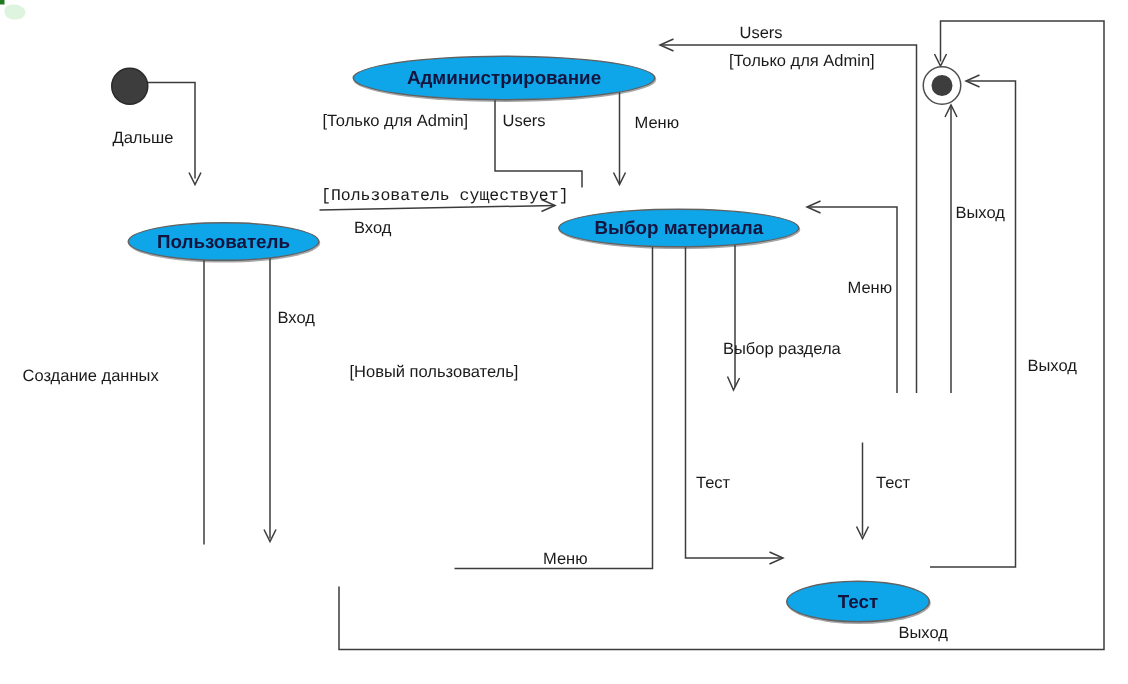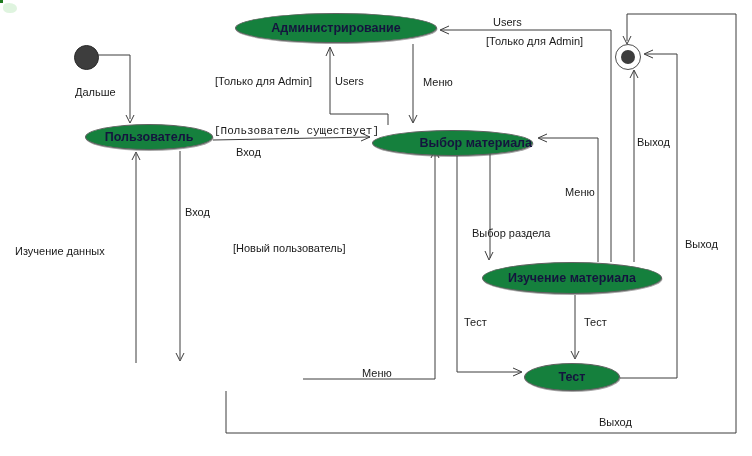--- a/index.html
+++ b/index.html
@@ -8,28 +8,29 @@
     width: 752px;
     height: 456px;
     background: #ffffff;
     font-family: "Liberation Sans", sans-serif;
     overflow: hidden;
   }
   .edges-svg { position: absolute; left: 0; top: 0; }
   .edge-line { stroke: #3c3c3c; stroke-width: 1; fill: none; }
   .state {
     position: absolute;
-    background: #15803d;
+    background: #0ea5e9;
     border: 1.5px solid #616161;
     border-radius: 50%;
     display: flex;
     align-items: center;
     justify-content: center;
     box-sizing: border-box;
     box-shadow: 0.5px 1px 0 rgba(60,60,60,0.45);
+    margin-top: 24px;
   }
   .state span {
     font-size: 12.5px;
     font-weight: bold;
     color: #14143e;
     white-space: nowrap;
   }
   .elabel {
     position: absolute;
     font-size: 11px;
@@ -132,46 +133,43 @@
   <div class="end-node">
     <div class="end-dot"></div>
   </div>
 
   <div class="state" style="left:235px; top:13px; width:202px; height:30px;">
     <span>Администрирование</span>
   </div>
   <div class="state" style="left:85px; top:124px; width:128px; height:26px;">
     <span>Пользователь</span>
   </div>
-  <div class="state" style="left:372px; top:130px; width:161px; height:26px;justify-content:flex-end;">
+  <div class="state" style="left:372px; top:115px; width:161px; height:26px;">
     <span>Выбор материала</span>
-  </div>
-  <div class="state" style="left:482px; top:262px; width:180px; height:32px;">
-    <span>Изучение материала</span>
   </div>
   <div class="state" style="left:524px; top:363px; width:96px; height:28px;">
     <span>Тест</span>
   </div>
 
   <div class="elabel" style="left:75px; top:86px;text-align:center;">Дальше</div>
   <div class="elabel" style="left:214px; top:125px;font-family:Liberation Mono, monospace;">[Пользователь существует]</div>
   <div class="elabel" style="left:236px; top:146px;">Вход</div>
   <div class="elabel" style="left:215px; top:75px;">[Только для Admin]</div>
   <div class="elabel" style="left:335px; top:75px;">Users</div>
   <div class="elabel" style="left:423px; top:76px;">Меню</div>
   <div class="elabel" style="left:493px; top:16px;">Users</div>
   <div class="elabel" style="left:486px; top:35px;">[Только для Admin]</div>
   <div class="elabel" style="left:565px; top:186px;">Меню</div>
-  <div class="elabel" style="left:472px; top:227px;">Выбор раздела</div>
+  <div class="elabel" style="left:482px; top:227px;">Выбор раздела</div>
   <div class="elabel" style="left:464px; top:316px;">Тест</div>
   <div class="elabel" style="left:584px; top:316px;">Тест</div>
   <div class="elabel" style="left:637px; top:136px;">Выход</div>
   <div class="elabel" style="left:685px; top:238px;">Выход</div>
   <div class="elabel" style="left:362px; top:367px;">Меню</div>
   <div class="elabel" style="left:185px; top:206px;">Вход</div>
   <div class="elabel" style="left:185px; top:242px;padding-left:48px;">[Новый пользователь]</div>
-  <div class="elabel" style="left:15px; top:245px;">Изучение данных</div>
+  <div class="elabel" style="left:15px; top:245px;">Создание данных</div>
   <div class="elabel" style="left:599px; top:416px;">Выход</div>
 
   <div class="artifact-green-dark"></div>
   <div class="artifact-green-faint"></div>
 
 </div>
 
 </body></html>

